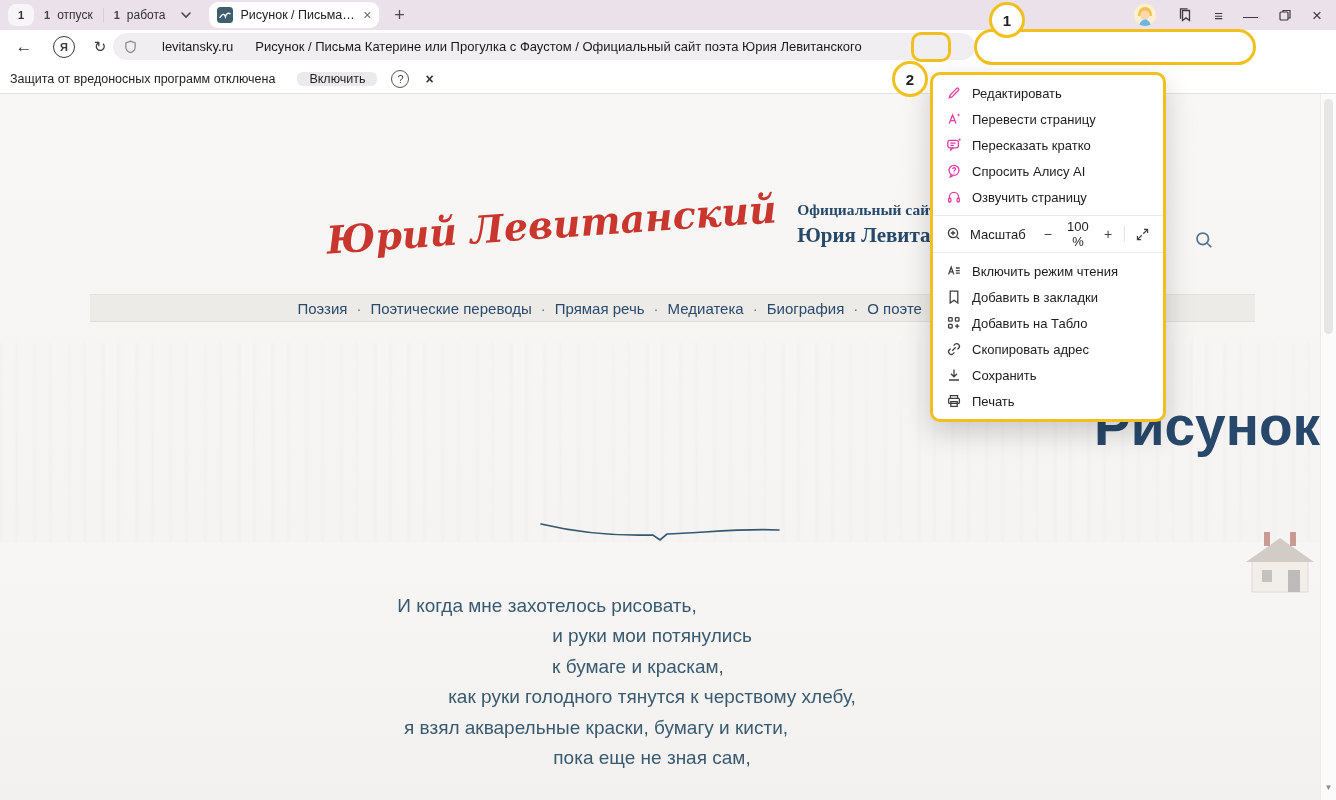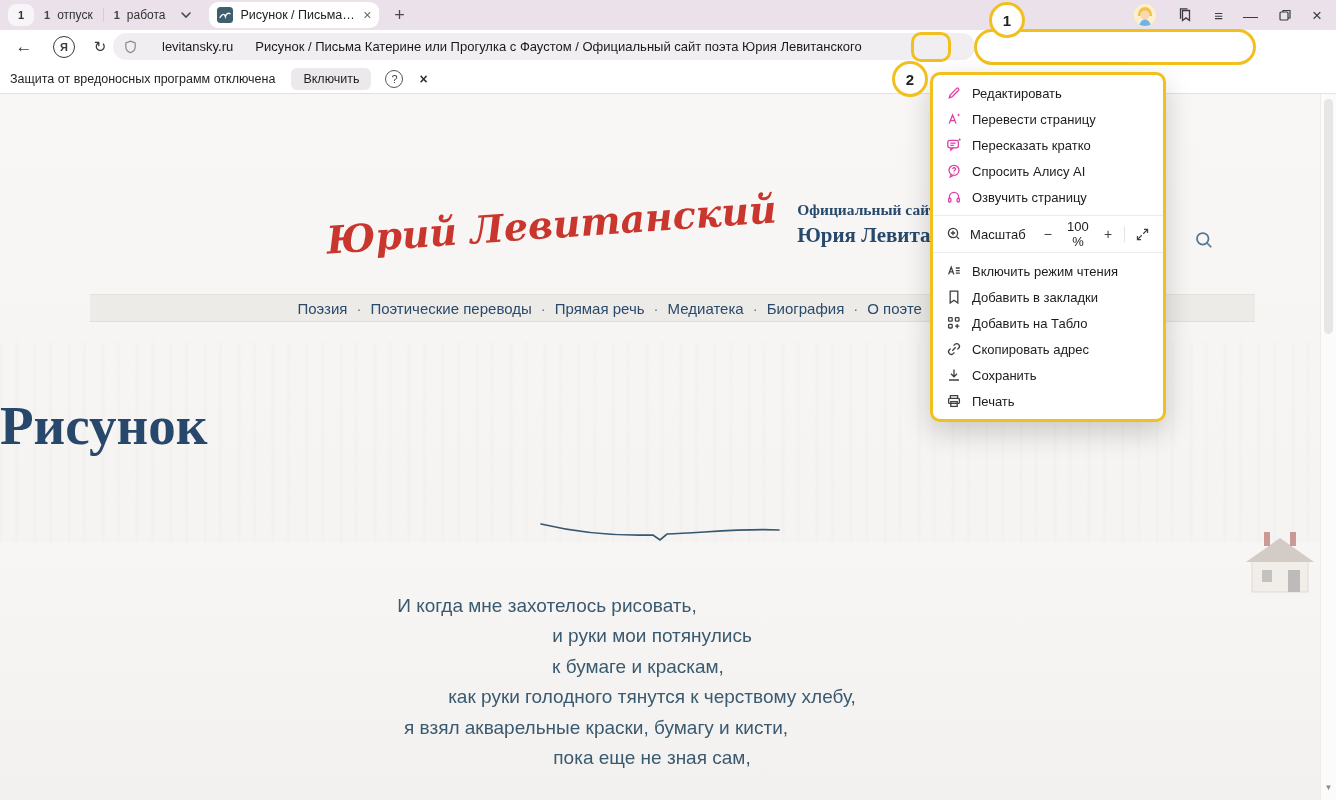--- a/index.html
+++ b/index.html
@@ -41,21 +41,21 @@
         padding:0 12px;box-sizing:border-box;font-size:13.5px;color:#1c1c1c;white-space:nowrap;}
   .pill-sum{left:984px;}
   .pill-alice{left:1096px;}
   .alice-dot{width:16px;height:16px;border-radius:50%;background:radial-gradient(circle at 46% 46%, #ffffff 0 30%, #f23a6e 33% 100%);}
   .ext-btn{position:absolute;left:1270px;top:37px;}
   .dl-btn{position:absolute;left:1304px;top:37px;}
   
   .warnbar{position:absolute;top:64px;left:0;right:0;height:30px;background:#fff;border-bottom:1px solid #e2e2e2;
         display:flex;align-items:center;box-sizing:border-box;}
   .warnbar .msg{font-size:12.5px;color:#1f1f1f;margin-left:10px;}
-  .warn-btn{margin-left:16px;height:22px;padding:0 12px;background:#ebe9eb;border-radius:6px;
+  .warn-btn{margin-left:22px;height:14px;padding:0 12px;background:#ebe9eb;border-radius:6px;
         display:flex;align-items:center;font-size:12.5px;color:#1f1f1f;}
   .warn-help{margin-left:14px;width:18px;height:18px;border:1.3px solid #555;border-radius:50%;
         display:flex;align-items:center;justify-content:center;font-size:11px;color:#444;box-sizing:border-box;}
   .warn-x{margin-left:16px;font-size:14px;color:#333;font-weight:bold;}
   
   .page{position:absolute;top:94px;left:0;width:1320px;bottom:0;background:linear-gradient(#f8f7f5,#f3f2f0);overflow:hidden;}
   .forest{position:absolute;top:248px;height:220px;left:0;right:0;opacity:.55;
      background:repeating-linear-gradient(90deg, rgba(130,130,130,.07) 0 2px, transparent 2px 15px,
        rgba(110,110,110,.05) 15px 18px, transparent 18px 34px);
      filter:blur(1px);}
@@ -65,22 +65,22 @@
   .signature{font-family:"DejaVu Serif",serif;font-style:italic;font-weight:bold;font-size:38px;color:#c9362d;
         transform:rotate(-4deg);white-space:nowrap;}
   .tagline{font-family:"Liberation Serif",serif;color:#27496b;line-height:1.35;}
   .tagline .l1{font-size:15.5px;font-weight:bold;}
   .tagline .l2{font-size:21px;font-weight:bold;}
   .site-search{position:absolute;left:1194px;top:136px;}
   .navstrip{position:absolute;top:200px;left:90px;width:1165px;height:28px;background:#edebe8;
         border-top:1px solid #e3e1de;border-bottom:1px solid #dfddda;box-sizing:border-box;
         display:flex;align-items:center;justify-content:center;gap:9px;font-size:15px;color:#2a4a6b;white-space:nowrap;}
   .navstrip .sep{opacity:.75;}
-  .poem-title{position:absolute;top:300px;left:0;width:1320px;text-align:left;
-        font-family:Liberation Serif, serif;font-weight:bold;font-size:55px;color:#28486b;}
+  .poem-title{position:absolute;top:300px;left:0;width:1320px;text-align:right;
+        font-family:Liberation Sans, sans-serif;font-weight:bold;font-size:55px;color:#28486b;}
   .flourish{position:absolute;top:424px;left:0;width:1320px;display:flex;justify-content:center;}
   .poem{position:absolute;top:497px;left:0;width:1304px;text-align:center;font-size:19px;color:#3a5a70;}
   .poem div{height:30.4px;line-height:30.4px;position:relative;}
   .poem div:nth-child(1){left:-105px;}
   .poem div:nth-child(3){left:-14px;}
   .poem div:nth-child(5){left:-56px;}
   .poem div:nth-child(8){left:-40px;}
   .poem div:nth-child(9){left:-7px;}
   
   .menu{position:absolute;left:930px;top:72px;width:236px;background:#fff;border:3px solid #f2c01e;border-radius:10px;

